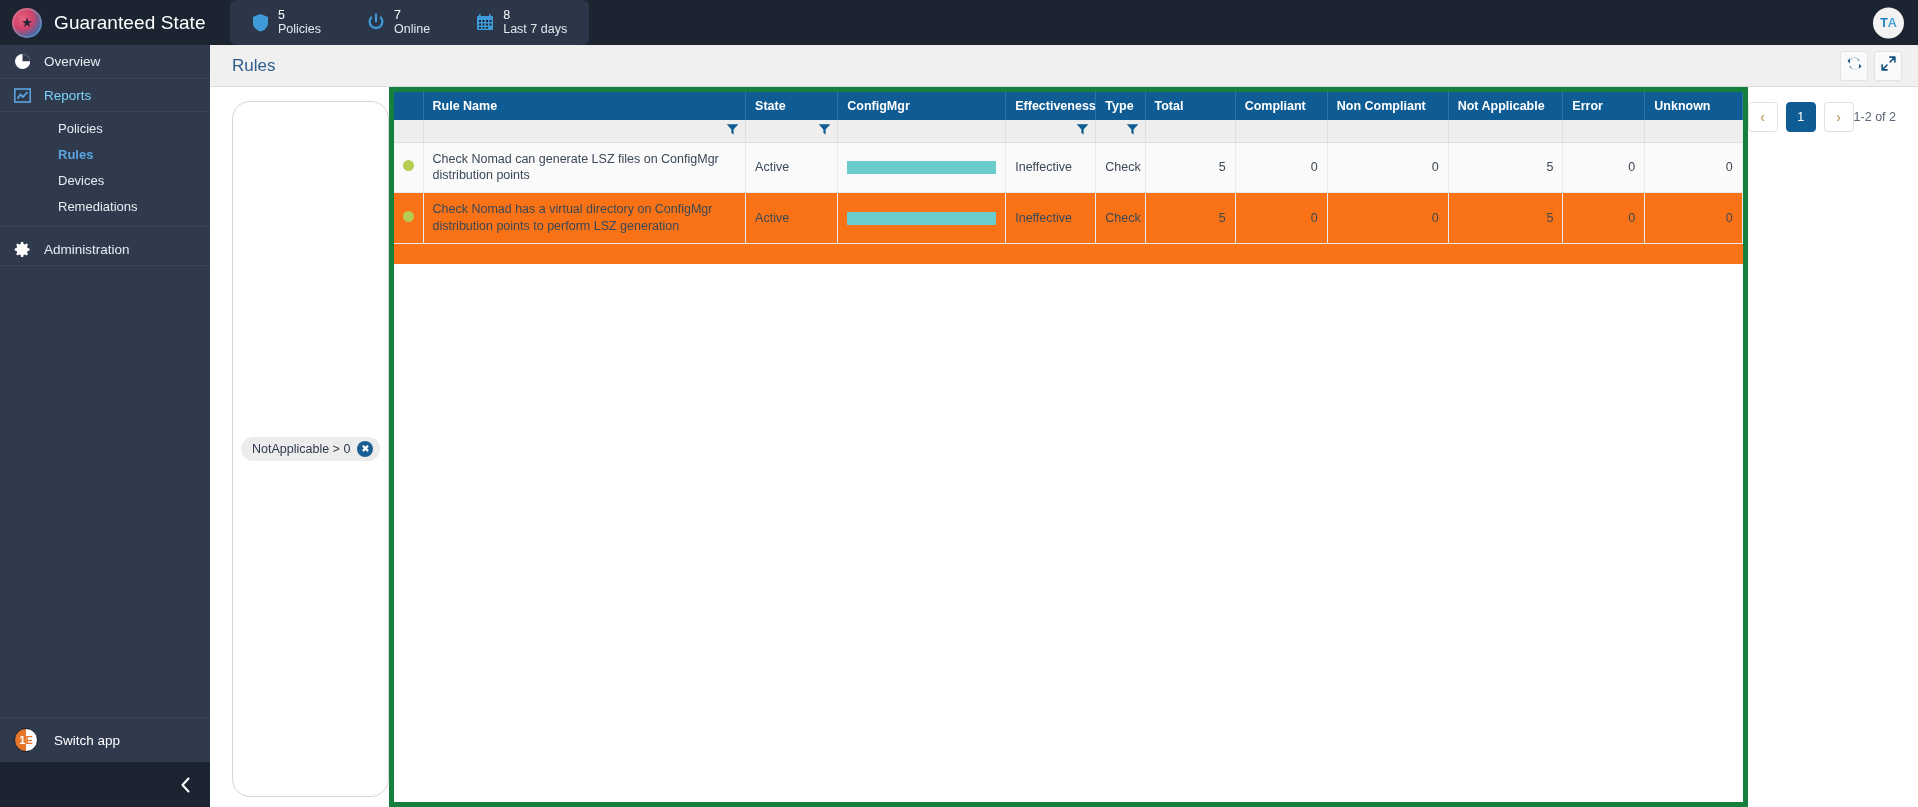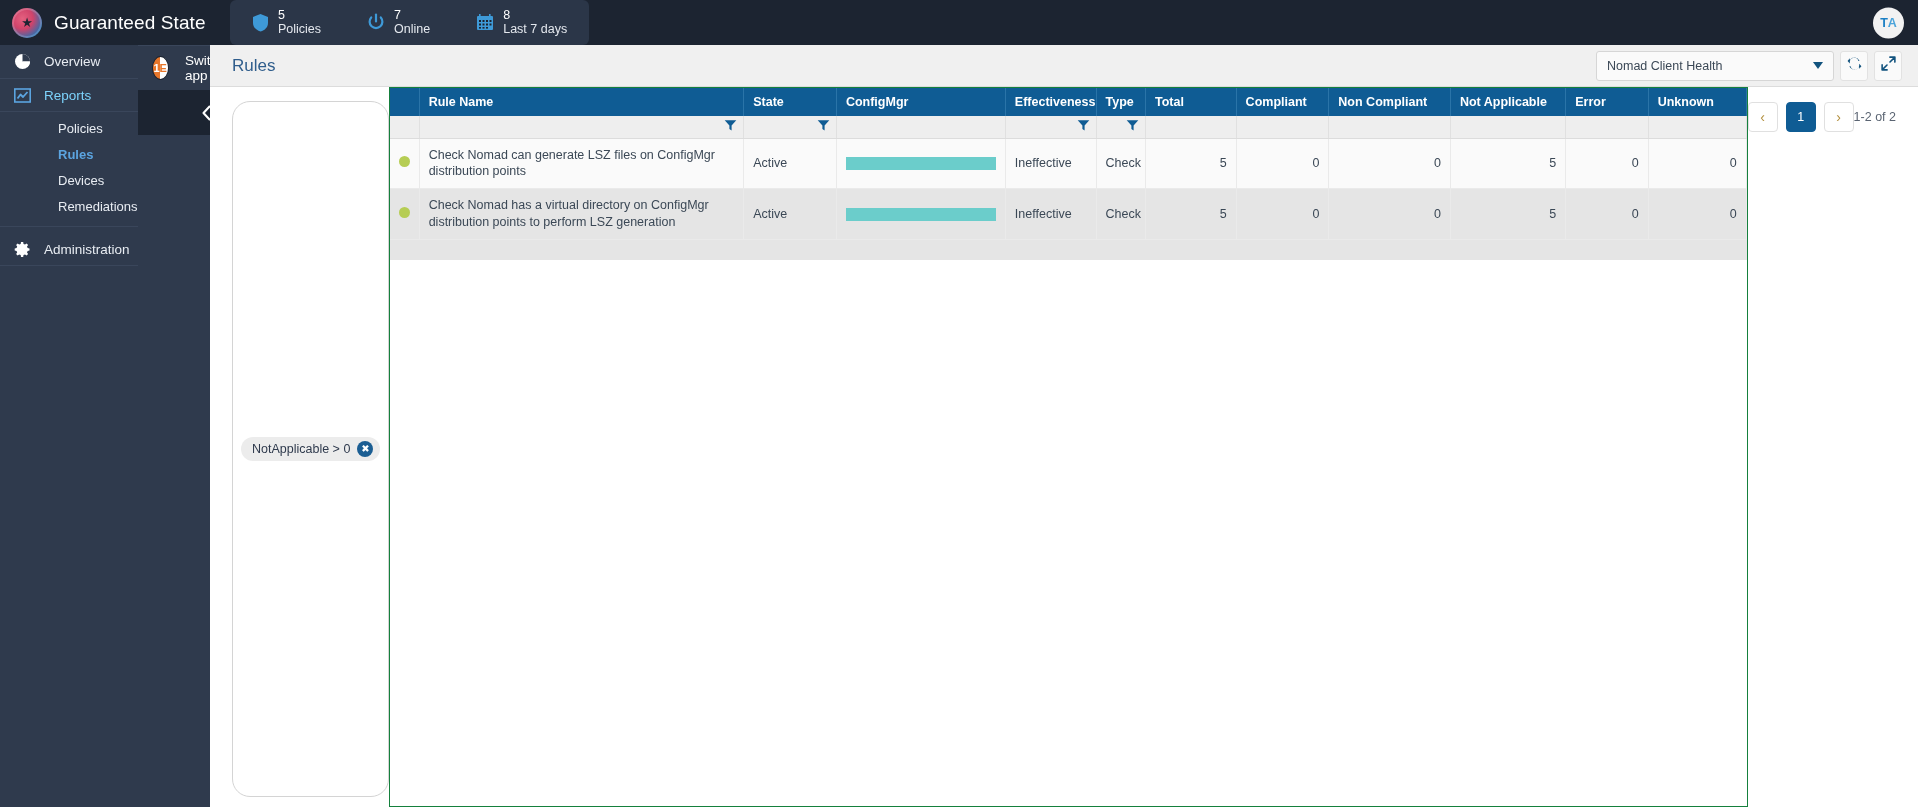--- a/index.html
+++ b/index.html
@@ -49,21 +49,21 @@
   }
   .avatar .a2 { color: #4aa3da; }
 
   
   .body { display: flex; flex: 1; min-height: 0; }
 
   
   .sidebar {
     width: 210px; min-width: 210px;
     background: #2f3a4d;
-    display: flex; flex-direction: row;
+    display: flex; flex-direction: column;
     color: #e8ecf2;
   }
   .nav { flex: 1; }
   .nav-item {
     height: 33px; display: flex; align-items: center;
     padding-left: 14px; font-size: 13.5px; cursor: pointer;
     color: #e8ecf2;
     border-bottom: 1px solid #3a465b;
   }
   .nav-item.top { height: 34px; }
@@ -140,21 +140,21 @@
     display: inline-flex; align-items: center; gap: 7px;
     font-size: 12.5px; color: #2f3a4d;
   }
   .chip-x {
     width: 16px; height: 16px; border-radius: 50%; background: #1b5e93;
     color: #fff; font-size: 10px; display: flex; align-items: center; justify-content: center;
     cursor: pointer; font-family: "Liberation Sans", sans-serif; line-height: 1;
   }
 
   
-  .grid-wrap { border: 1px solid #15803d; flex: 1; min-height: 0; display: flex; flex-direction: column; background: #e5e5e5; gap: 20px; }
+  .grid-wrap { border: 5px solid #15803d; flex: 1; min-height: 0; display: flex; flex-direction: column; background: #f97316; gap: 20px; }
   table.grid { width: 100%; border-collapse: collapse; table-layout: fixed; }
   table.grid th {
     background: #0f5c94; color: #ffffff; font-size: 12.5px; font-weight: bold;
     text-align: left; padding: 7px 9px; height: 28px;
     border-right: 1px solid #2a74a8; white-space: nowrap;
   }
   table.grid th.sel { width: 28px; padding: 0; }
   tr.filter-row td {
     background: #eeeeee; height: 22px; border-right: 1px solid #e0e0e0;
     border-bottom: 1px solid #dcdcdc; padding: 0 6px; text-align: right; vertical-align: middle;
@@ -325,24 +325,20 @@
           </span>
         </div>
       </div>
     </div>
 
     <div class="main">
 
       <div class="page-header">
         <div class="page-title">Rules</div>
         <div class="header-right">
-          <div class="select-box">
-            <span class="select-value">Nomad Client Health</span>
-            <span class="caret"></span>
-          </div>
           <div class="icon-btn">
             <span>
               <svg width="15" height="15" viewBox="0 0 16 16">
                   <path d="M13.4 5.2A6 6 0 003 4.3V2.4L.6 5.2 3 8V6.1a4.7 4.7 0 019.2-.9zM13 8v1.9A4.7 4.7 0 013.8 11H2.5a6 6 0 0010.5.8v1.8L15.4 11 13 8.2z" fill="currentColor"></path>
                 </svg>
             </span>
           </div>
           <div class="icon-btn">
             <span>
               <svg width="15" height="15" viewBox="0 0 16 16">

